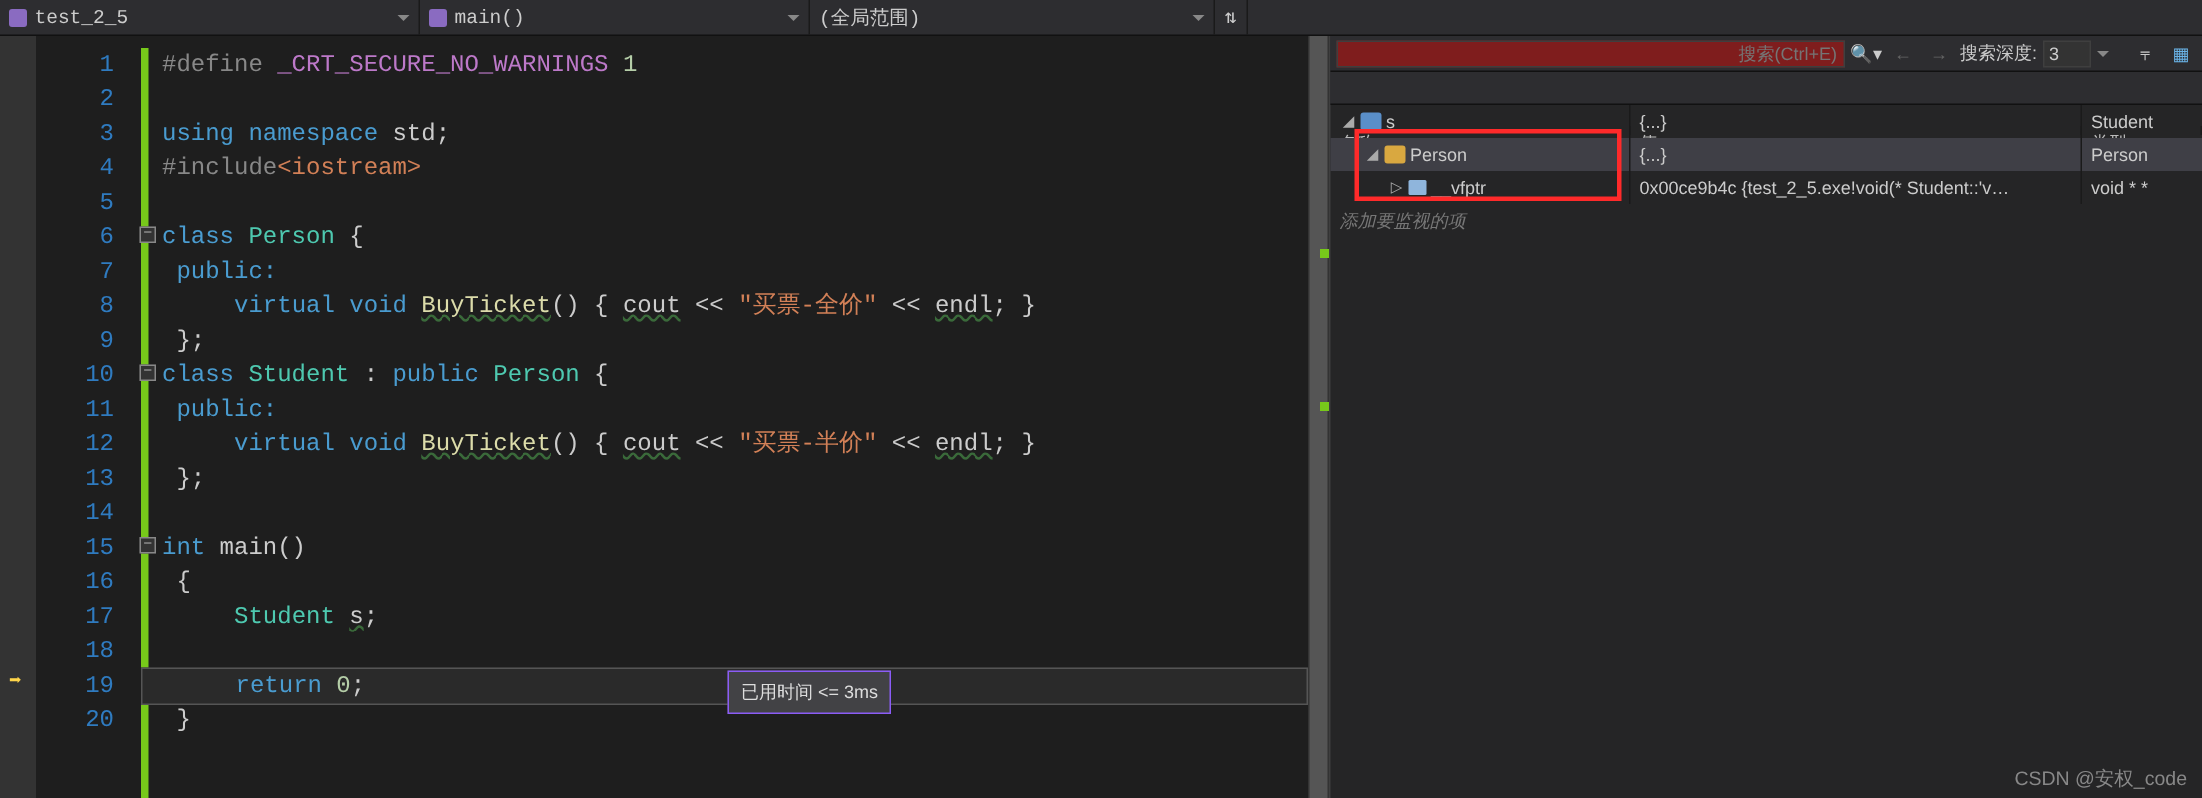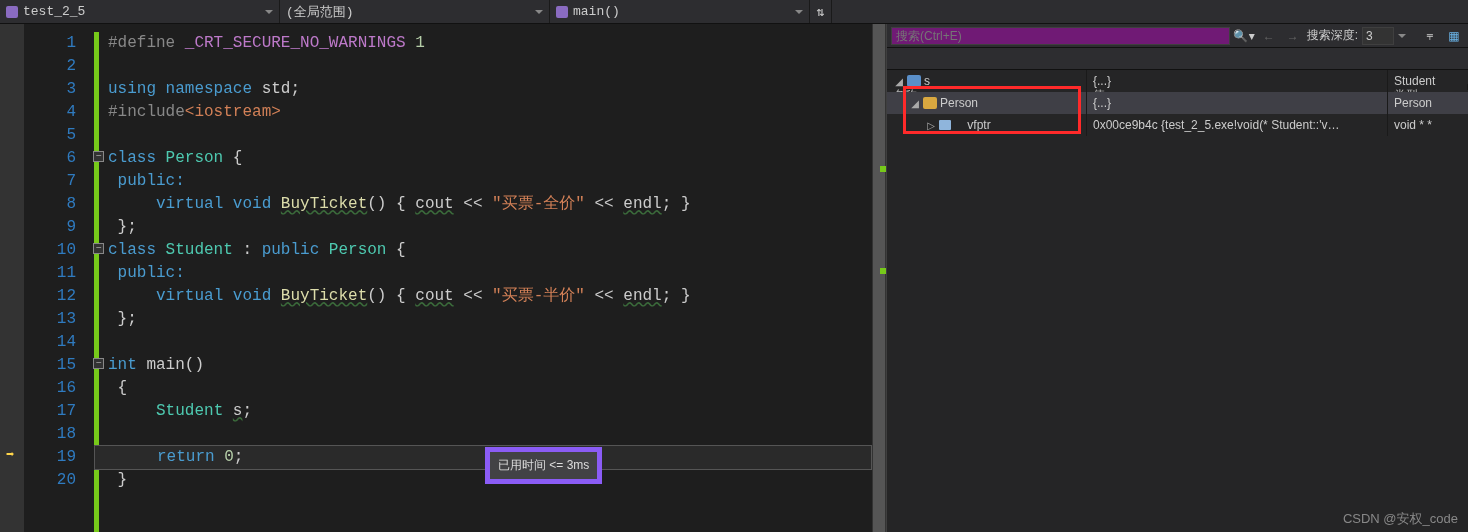--- a/index.html
+++ b/index.html
@@ -103,21 +103,21 @@
   cursor: pointer;
 }
 .current-line {
   background: #2a2a2a;
   border: 1px solid #555;
   margin: -1px 0;
 }
 .tooltip {
   position: absolute;
   background: #424245;
-  border: 5px solid #8b5cf6;
+  border: 1px solid #8b5cf6;
   color: #ddd;
   font-size: 12px;
   padding: 2px 8px;
   left: 390px;
   top: 1px;
   font-family: 'Segoe UI', sans-serif;
 }
 .kw { color: #4a9cd0; }
 .type { color: #4ec9b0; }
 .str { color: #d28057; }
@@ -143,25 +143,26 @@
   height: 24px;
   display: flex;
   align-items: center;
   background: #2d2d30;
   border-bottom: 1px solid #111;
   padding: 0 4px;
   gap: 4px;
 }
 .search-input {
   flex: 1;
-  background: #701a75;
+  background: #7f1d1d;
   border: 1px solid #3f3f3f;
   color: #999;
   padding: 1px 4px;
   font-size: 12px;
+  text-align: right;
 }
 .nav-btn {
   width: 20px; height: 18px;
   display: flex;
   align-items: center; justify-content: center;
   color: #666;
   cursor: pointer;
 }
 .depth-input {
   width: 32px;
@@ -277,29 +278,29 @@
 <body>
 
 <div class="topbar">
   <div class="tb-item tb-dropdown" style="flex:0 0 280px">
     <span style="display:flex;align-items:center;gap:5px">
       <span class="tb-icon" style="background:#8a6bc1;border-radius:2px"></span>
       <span>test_2_5</span>
     </span>
     <span class="chev-down"></span>
   </div>
-  <div class="tb-item tb-dropdown scope">
-    <span>(全局范围)</span>
-    <span class="chev-down"></span>
-  </div>
   <div class="tb-item tb-dropdown func">
     <span style="display:flex;align-items:center;gap:5px">
       <span class="tb-icon" style="background:#8a6bc1;border-radius:2px"></span>
       <span>main()</span>
     </span>
+    <span class="chev-down"></span>
+  </div>
+  <div class="tb-item tb-dropdown scope">
+    <span>(全局范围)</span>
     <span class="chev-down"></span>
   </div>
   <div class="tb-item" style="width:22px;justify-content:center">
     <span style="color:#ccc">⇅</span>
   </div>
 </div>
 
 <div class="main-area">
   <div class="editor-pane">
     <div class="gutter-arrow">
@@ -399,18 +400,19 @@
         <div class="watch-row">
           <div class="wr-name">
             <span style="width: 32px; display: inline-block;"></span>
             <span class="tree-toggle">▷</span>
             <span class="fld-icon"></span>
             <span>__vfptr</span>
           </div>
           <div class="wr-value">0x00ce9b4c {test_2_5.exe!void(* Student::'v…</div>
           <div class="wr-type">void * *</div>
         </div>
+        <div class="placeholder-row">添加要监视的项</div>
       </div>
     <div class="red-box" style="left:16px;top:62px;width:178px;height:48px;pointer-events:none"></div>
   </div>
 </div>
 
 <div class="watermark">CSDN @安权_code</div>
 
 </body></html>

